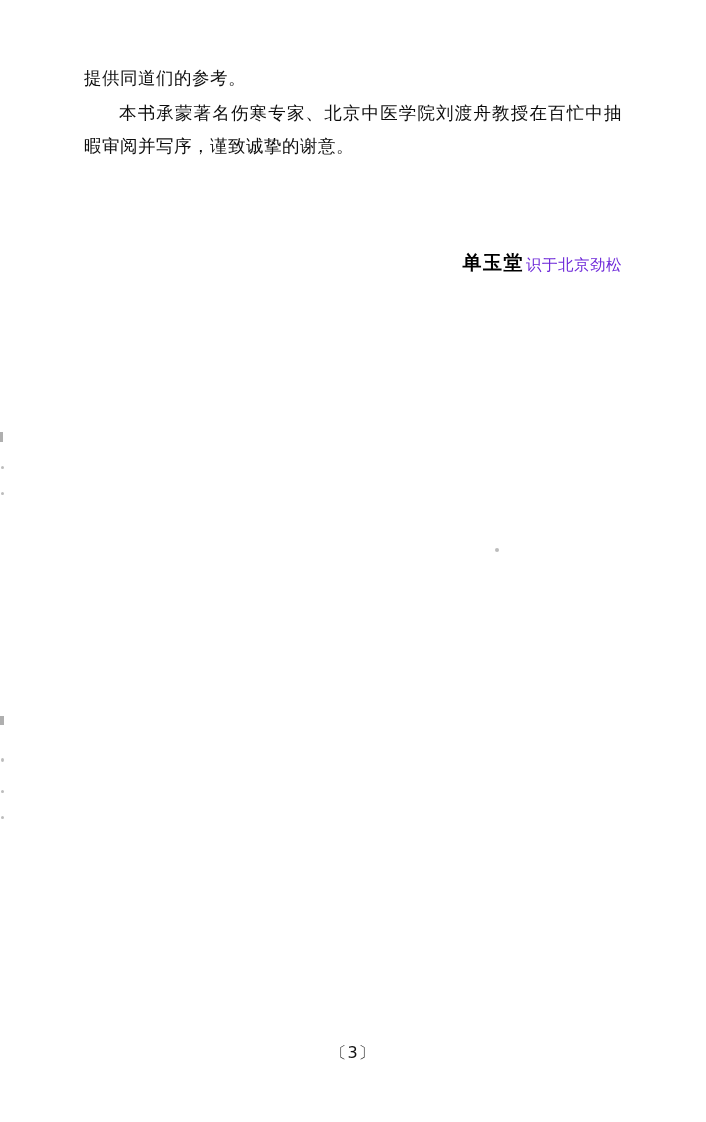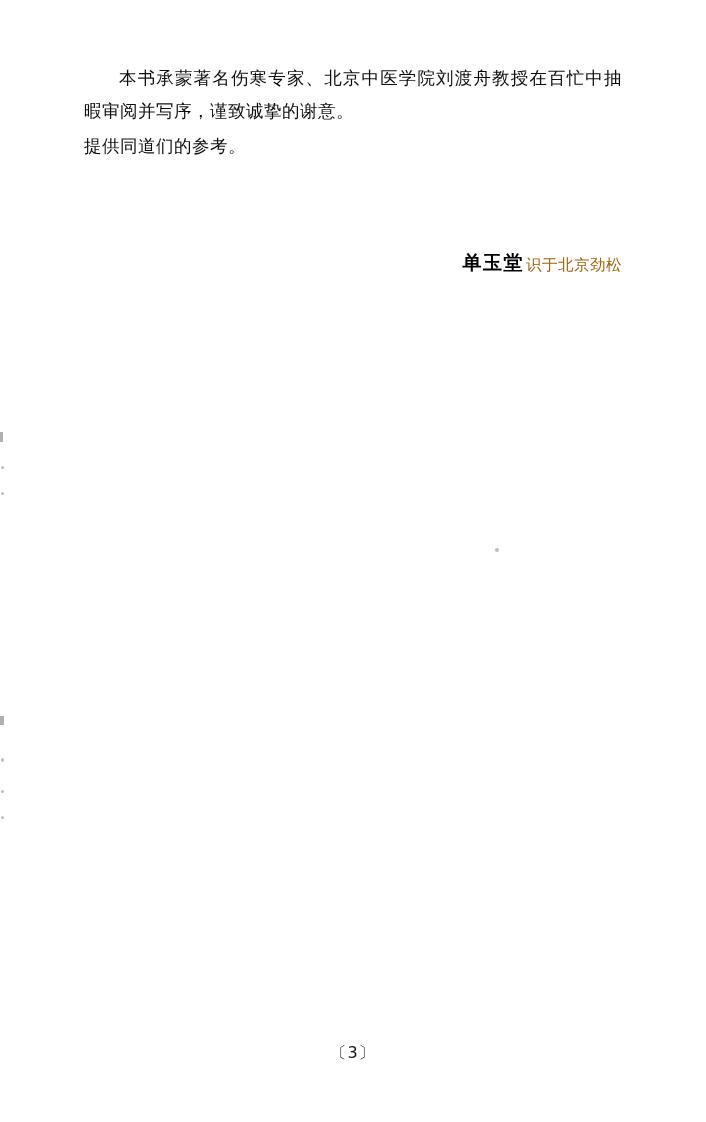--- a/index.html
+++ b/index.html
@@ -56,21 +56,21 @@
   .sig-name {
     font-size: 19px;
     font-weight: bold;
     letter-spacing: 1.5px;
     color: #000;
   }
 
   .sig-tail {
     font-size: 15.5px;
     letter-spacing: 0.5px;
-    color: #a16207;
+    color: #6d28d9;
     margin-left: 2px;
     position: relative;
     top: 1px;
   }
 
   
   .edge-mark {
     position: absolute;
     background: #6e6e6e;
     opacity: 0.55;
@@ -92,22 +92,22 @@
     letter-spacing: 1px;
     color: #111;
   }
 </style>
 </head>
 <body>
 
 <div class="page">
 
   <div class="text-block">
+    <p class="para">提供同道们的参考。</p>
     <p class="para indent">本书承蒙著名伤寒专家、北京中医学院刘渡舟教授在百忙中抽暇审阅并写序，谨致诚挚的谢意。</p>
-    <p class="para">提供同道们的参考。</p>
   </div>
 
   <div class="signature-row">
     <span class="sig-name">单玉堂</span>
     <span class="sig-tail">识于北京劲松</span>
   </div>
 
   <div class="edge-mark" style="left:0px; top:432px; width:3px; height:10px;"></div>
   <div class="speck" style="left:1px; top:466px; width:3px; height:3px;"></div>
   <div class="speck" style="left:1px; top:492px; width:3px; height:3px;"></div>

